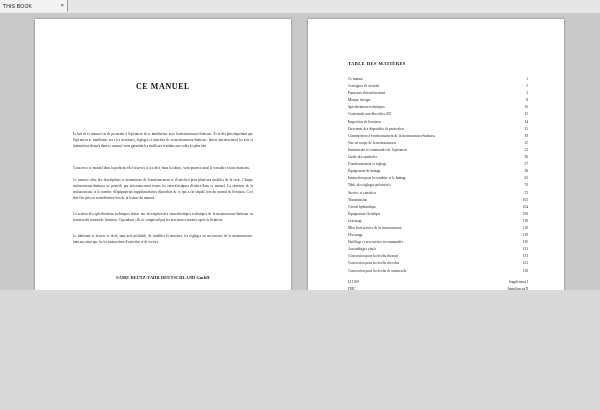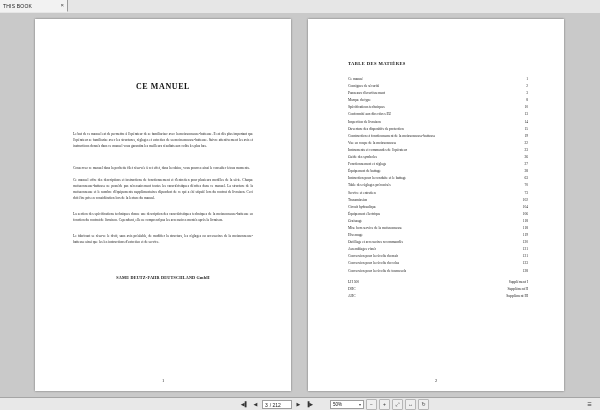--- a/index.html
+++ b/index.html
@@ -4,21 +4,21 @@
 <style>
   html, body {
     margin: 0;
     padding: 0;
     background: #d9d9d9;
     font-family: "Liberation Sans", sans-serif;
   }
   #app {
     position: relative;
     width: 600px;
-    height: 410px;
+    height: 290px;
     overflow: hidden;
     background: #c8c8c8;
   }
 
   
   .tabbar {
     position: absolute;
     left: 0; top: 0;
     width: 600px; height: 13px;
     background: #e6e6e6;

